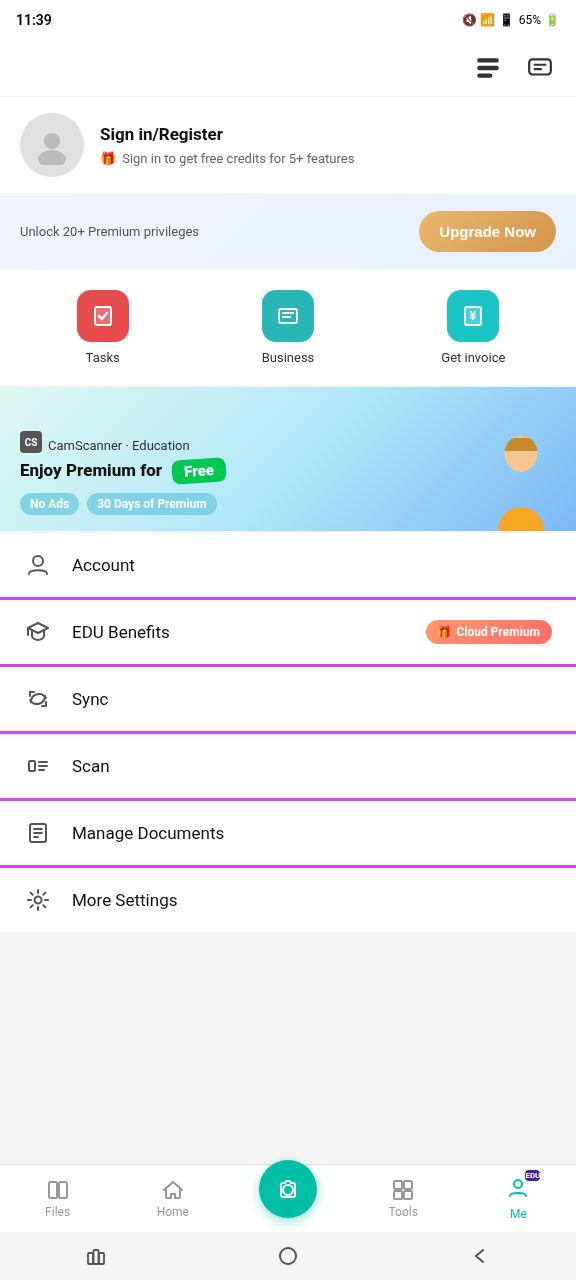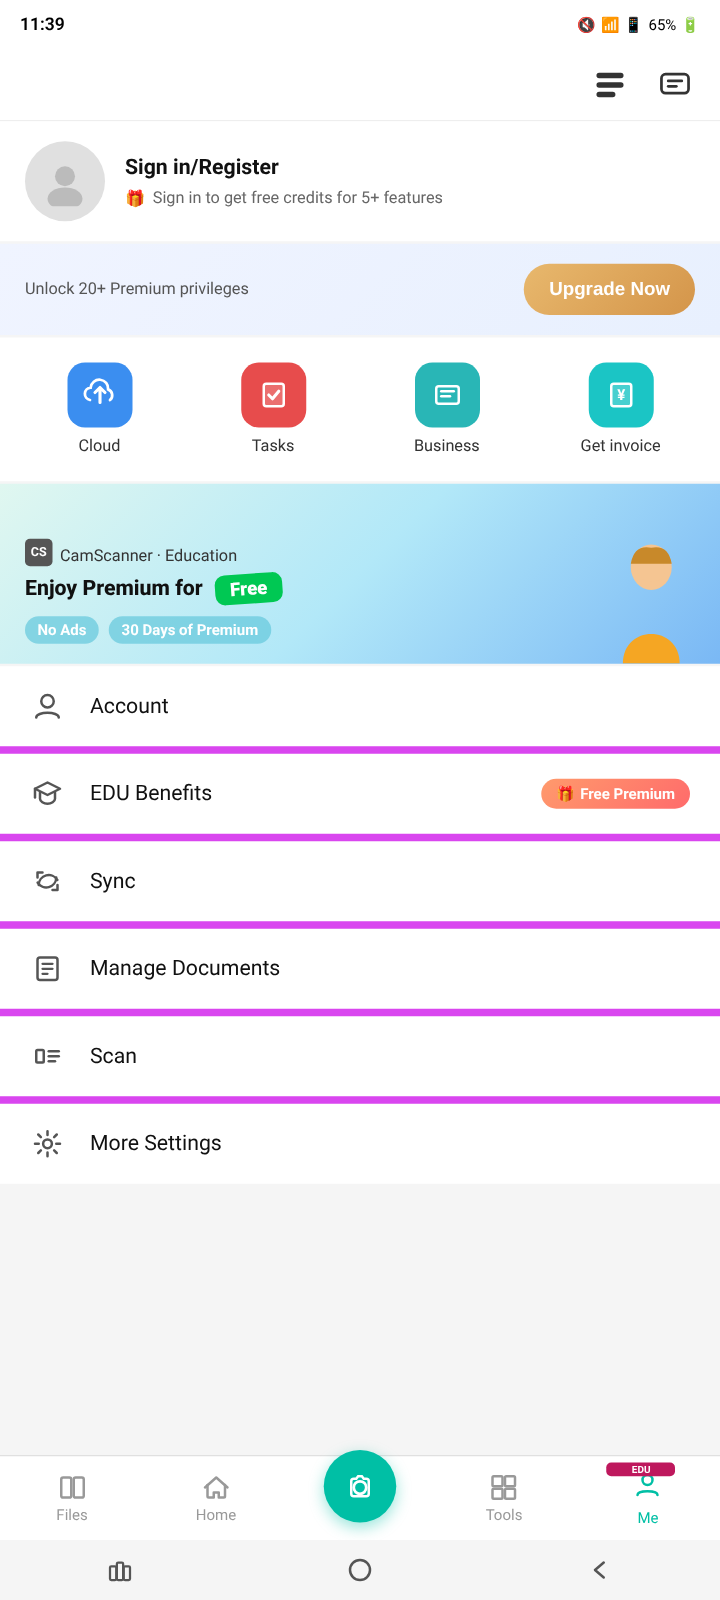--- a/index.html
+++ b/index.html
@@ -232,21 +232,21 @@
     .menu-list {
       background: #fff;
       margin: 2px 0;
     }
     .menu-item {
       display: flex;
       align-items: center;
       padding: 18px 24px;
       gap: 20px;
       cursor: pointer;
-      border-bottom: 6px solid #d946ef;
+      border-bottom: 3px solid #d946ef;
       position: relative;
     }
     .menu-item:last-child { border-bottom: none; }
     .menu-icon {
       width: 28px;
       height: 28px;
       display: flex;
       align-items: center;
       justify-content: center;
       flex-shrink: 0;
@@ -387,29 +387,20 @@
 
 <div class="premium-banner">
   <div class="premium-text-block">
     <div class="premium-subtitle">Unlock 20+ Premium privileges</div>
   </div>
   <button class="upgrade-btn">Upgrade Now</button>
 </div>
 
 <div class="quick-actions">
   <div class="action-item">
-    <div class="action-icon-wrap blue">
-      <svg width="28" height="28" viewBox="0 0 28 28" fill="none">
-        <path d="M14 8L14 20M14 8L10 12M14 8L18 12" stroke="white" stroke-width="2.5" stroke-linecap="round" stroke-linejoin="round"></path>
-        <path d="M6 18a5 5 0 01.5-9.9 7 7 0 0114 1.4A5 5 0 0122 18" stroke="white" stroke-width="2.2" fill="none" stroke-linecap="round"></path>
-      </svg>
-    </div>
-    <span class="action-label">Cloud</span>
-  </div>
-  <div class="action-item">
     <div class="action-icon-wrap red">
       <svg width="28" height="28" viewBox="0 0 28 28" fill="none">
         <rect x="6" y="5" width="16" height="18" rx="2" fill="rgba(255,255,255,0.2)" stroke="white" stroke-width="2"></rect>
         <polyline points="10,14 13,17 18,11" stroke="white" stroke-width="2.5" stroke-linecap="round" stroke-linejoin="round" fill="none"></polyline>
       </svg>
     </div>
     <span class="action-label">Tasks</span>
   </div>
   <div class="action-item">
     <div class="action-icon-wrap teal">
@@ -477,58 +468,58 @@
     <div class="menu-icon">
       <svg width="26" height="26" viewBox="0 0 26 26" fill="none">
         <path d="M13 4L3 9l10 5 10-5-10-5z" stroke="#555" stroke-width="2" stroke-linejoin="round"></path>
         <path d="M3 9v7" stroke="#555" stroke-width="2" stroke-linecap="round"></path>
         <path d="M7 12v5c0 2 3 4 6 4s6-2 6-4v-5" stroke="#555" stroke-width="2" stroke-linecap="round"></path>
       </svg>
     </div>
     <span class="menu-label">EDU Benefits</span>
     <div class="free-premium-badge">
       <span>🎁</span>
-      <span>Free Premium</span>
+      <span>Cloud Premium</span>
     </div>
   </div>
 
   <div class="menu-item">
     <div class="menu-icon">
       <svg width="26" height="26" viewBox="0 0 26 26" fill="none">
         <path d="M20 10a8 8 0 01-14.9 4" stroke="#555" stroke-width="2" stroke-linecap="round"></path>
         <path d="M6 16a8 8 0 0114.9-4" stroke="#555" stroke-width="2" stroke-linecap="round"></path>
         <polyline points="5,10 5,6 9,6" stroke="#555" stroke-width="2" stroke-linecap="round" stroke-linejoin="round" fill="none"></polyline>
         <polyline points="21,16 21,20 17,20" stroke="#555" stroke-width="2" stroke-linecap="round" stroke-linejoin="round" fill="none"></polyline>
       </svg>
     </div>
     <span class="menu-label">Sync</span>
   </div>
 
   <div class="menu-item">
     <div class="menu-icon">
       <svg width="26" height="26" viewBox="0 0 26 26" fill="none">
+        <rect x="4" y="8" width="6" height="10" rx="1" stroke="#555" stroke-width="2"></rect>
+        <line x1="14" y1="9" x2="22" y2="9" stroke="#555" stroke-width="2" stroke-linecap="round"></line>
+        <line x1="14" y1="13" x2="22" y2="13" stroke="#555" stroke-width="2" stroke-linecap="round"></line>
+        <line x1="14" y1="17" x2="19" y2="17" stroke="#555" stroke-width="2" stroke-linecap="round"></line>
+      </svg>
+    </div>
+    <span class="menu-label">Scan</span>
+  </div>
+
+  <div class="menu-item">
+    <div class="menu-icon">
+      <svg width="26" height="26" viewBox="0 0 26 26" fill="none">
         <rect x="5" y="4" width="16" height="18" rx="2" stroke="#555" stroke-width="2"></rect>
         <line x1="9" y1="9" x2="17" y2="9" stroke="#555" stroke-width="1.8" stroke-linecap="round"></line>
         <line x1="9" y1="13" x2="17" y2="13" stroke="#555" stroke-width="1.8" stroke-linecap="round"></line>
         <line x1="9" y1="17" x2="13" y2="17" stroke="#555" stroke-width="1.8" stroke-linecap="round"></line>
       </svg>
     </div>
     <span class="menu-label">Manage Documents</span>
-  </div>
-
-  <div class="menu-item">
-    <div class="menu-icon">
-      <svg width="26" height="26" viewBox="0 0 26 26" fill="none">
-        <rect x="4" y="8" width="6" height="10" rx="1" stroke="#555" stroke-width="2"></rect>
-        <line x1="14" y1="9" x2="22" y2="9" stroke="#555" stroke-width="2" stroke-linecap="round"></line>
-        <line x1="14" y1="13" x2="22" y2="13" stroke="#555" stroke-width="2" stroke-linecap="round"></line>
-        <line x1="14" y1="17" x2="19" y2="17" stroke="#555" stroke-width="2" stroke-linecap="round"></line>
-      </svg>
-    </div>
-    <span class="menu-label">Scan</span>
   </div>
 
   <div class="menu-item">
     <div class="menu-icon">
       <svg width="26" height="26" viewBox="0 0 26 26" fill="none">
         <circle cx="13" cy="13" r="3.5" stroke="#555" stroke-width="2"></circle>
         <path d="M13 3v3M13 20v3M3 13h3M20 13h3M5.6 5.6l2.1 2.1M18.3 18.3l2.1 2.1M5.6 20.4l2.1-2.1M18.3 7.7l2.1-2.1" stroke="#555" stroke-width="2" stroke-linecap="round"></path>
       </svg>
     </div>
     <span class="menu-label">More Settings</span>
@@ -573,21 +564,21 @@
     </svg>
     <span class="nav-label">Tools</span>
   </div>
 
   <div class="nav-item" style="position:relative;">
     <div style="position:relative; display:inline-block;">
       <svg width="24" height="24" viewBox="0 0 24 24" fill="none">
         <circle cx="12" cy="8" r="4" stroke="#00bfa5" stroke-width="2"></circle>
         <path d="M4 20c0-4 16-4 16 0" stroke="#00bfa5" stroke-width="2" stroke-linecap="round"></path>
       </svg>
-      <span style="position:absolute; top:-6px; right:-10px; background:#be185d; color:#fff; font-size:8px; font-weight:700; padding:1px 20px; border-radius:4px;">EDU</span>
+      <span style="position:absolute; top:-6px; right:-10px; background:#4c1d95; color:#fff; font-size:8px; font-weight:700; padding:1px 0; border-radius:4px;">EDU</span>
     </div>
     <span class="nav-label active">Me</span>
   </div>
 </div>
 
 <div class="system-nav">
   <div class="sys-btn">
     <svg width="20" height="20" viewBox="0 0 20 20" fill="none">
       <rect x="2" y="7" width="5" height="11" rx="1" stroke="#555" stroke-width="1.8"></rect>
       <rect x="7.5" y="4" width="5" height="14" rx="1" stroke="#555" stroke-width="1.8"></rect>

